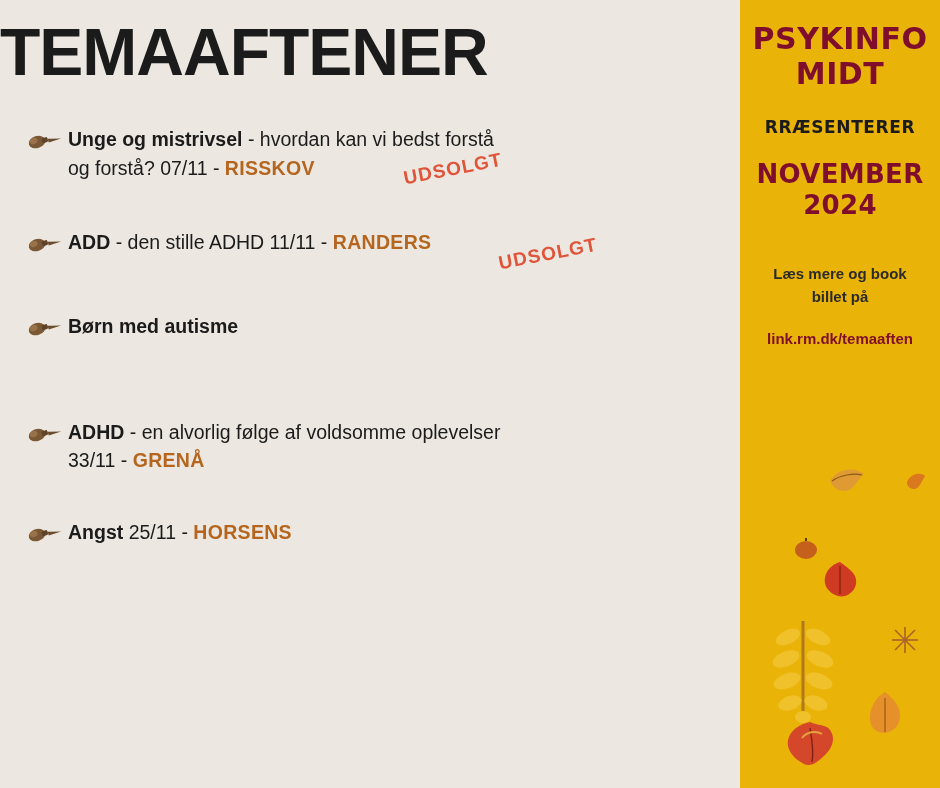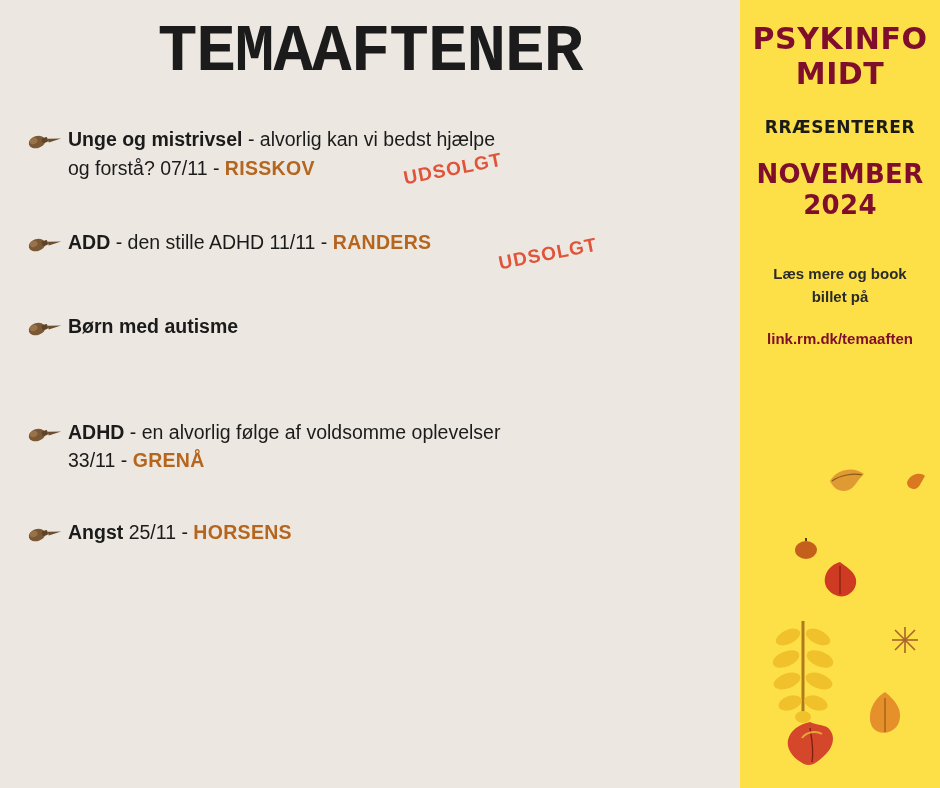--- a/index.html
+++ b/index.html
@@ -22,26 +22,26 @@
   }
   
   .left {
     position: relative;
     width: 740px;
     height: 788px;
     background: #ece8e1;
     box-sizing: border-box;
   }
   .title {
-    font-family: Liberation Mono, monospace;
+    font-family: Liberation Sans, sans-serif;
     font-weight: bold;
     font-size: 66px;
     letter-spacing: -1px;
     color: #1b1b1b;
-    text-align: center;
+    text-align: left;
     margin: 0;
     padding: 18px 0 0 0;
     line-height: 1.05;
   }
   .events {
     margin-top: 38px;
     padding-left: 24px;
   }
   .event {
     position: relative;
@@ -86,21 +86,21 @@
   .sold-2 { left: 430px; top: 12px; }
 
   
   .line2 { display: block; }
 
   
   .right {
     position: relative;
     width: 200px;
     height: 788px;
-    background: #fde047;
+    background: #eab308;
     box-sizing: border-box;
     text-align: center;
     overflow: hidden;
   }
   .brand {
     font-family: "DejaVu Sans", sans-serif;
     font-weight: bold;
     color: #7e0e2c;
     font-size: 30px;
     line-height: 1.15;
@@ -166,21 +166,21 @@
           <svg width="40" height="34" viewBox="0 0 40 34">
             <g transform="rotate(-18 20 17)">
               <ellipse cx="14" cy="13" rx="8.5" ry="6" fill="#7a5836"></ellipse>
               <ellipse cx="11" cy="11" rx="4" ry="3" fill="#9a7249"></ellipse>
               <rect x="19" y="11" width="6" height="5" rx="1.5" fill="#5e4328"></rect>
               <path d="M25 13 L38 17 L25 17 Z" fill="#6b4c2d"></path>
             </g>
           </svg>
         </span>
         <div class="evt-text">
-          <span class="bold">Unge og mistrivsel</span><span> - alvorlig kan vi bedst hjælpe</span>
+          <span class="bold">Unge og mistrivsel</span><span> - hvordan kan vi bedst forstå</span>
           <span class="line2">
             <span>og forstå? 07/11 - </span><span class="place">RISSKOV</span>
           </span>
           <span class="sold sold-1">UDSOLGT</span>
         </div>
       </div>
 
       <div class="event" style="margin-bottom:42px;text-align:center;">
         <span class="pin">
           <svg width="40" height="34" viewBox="0 0 40 34">

